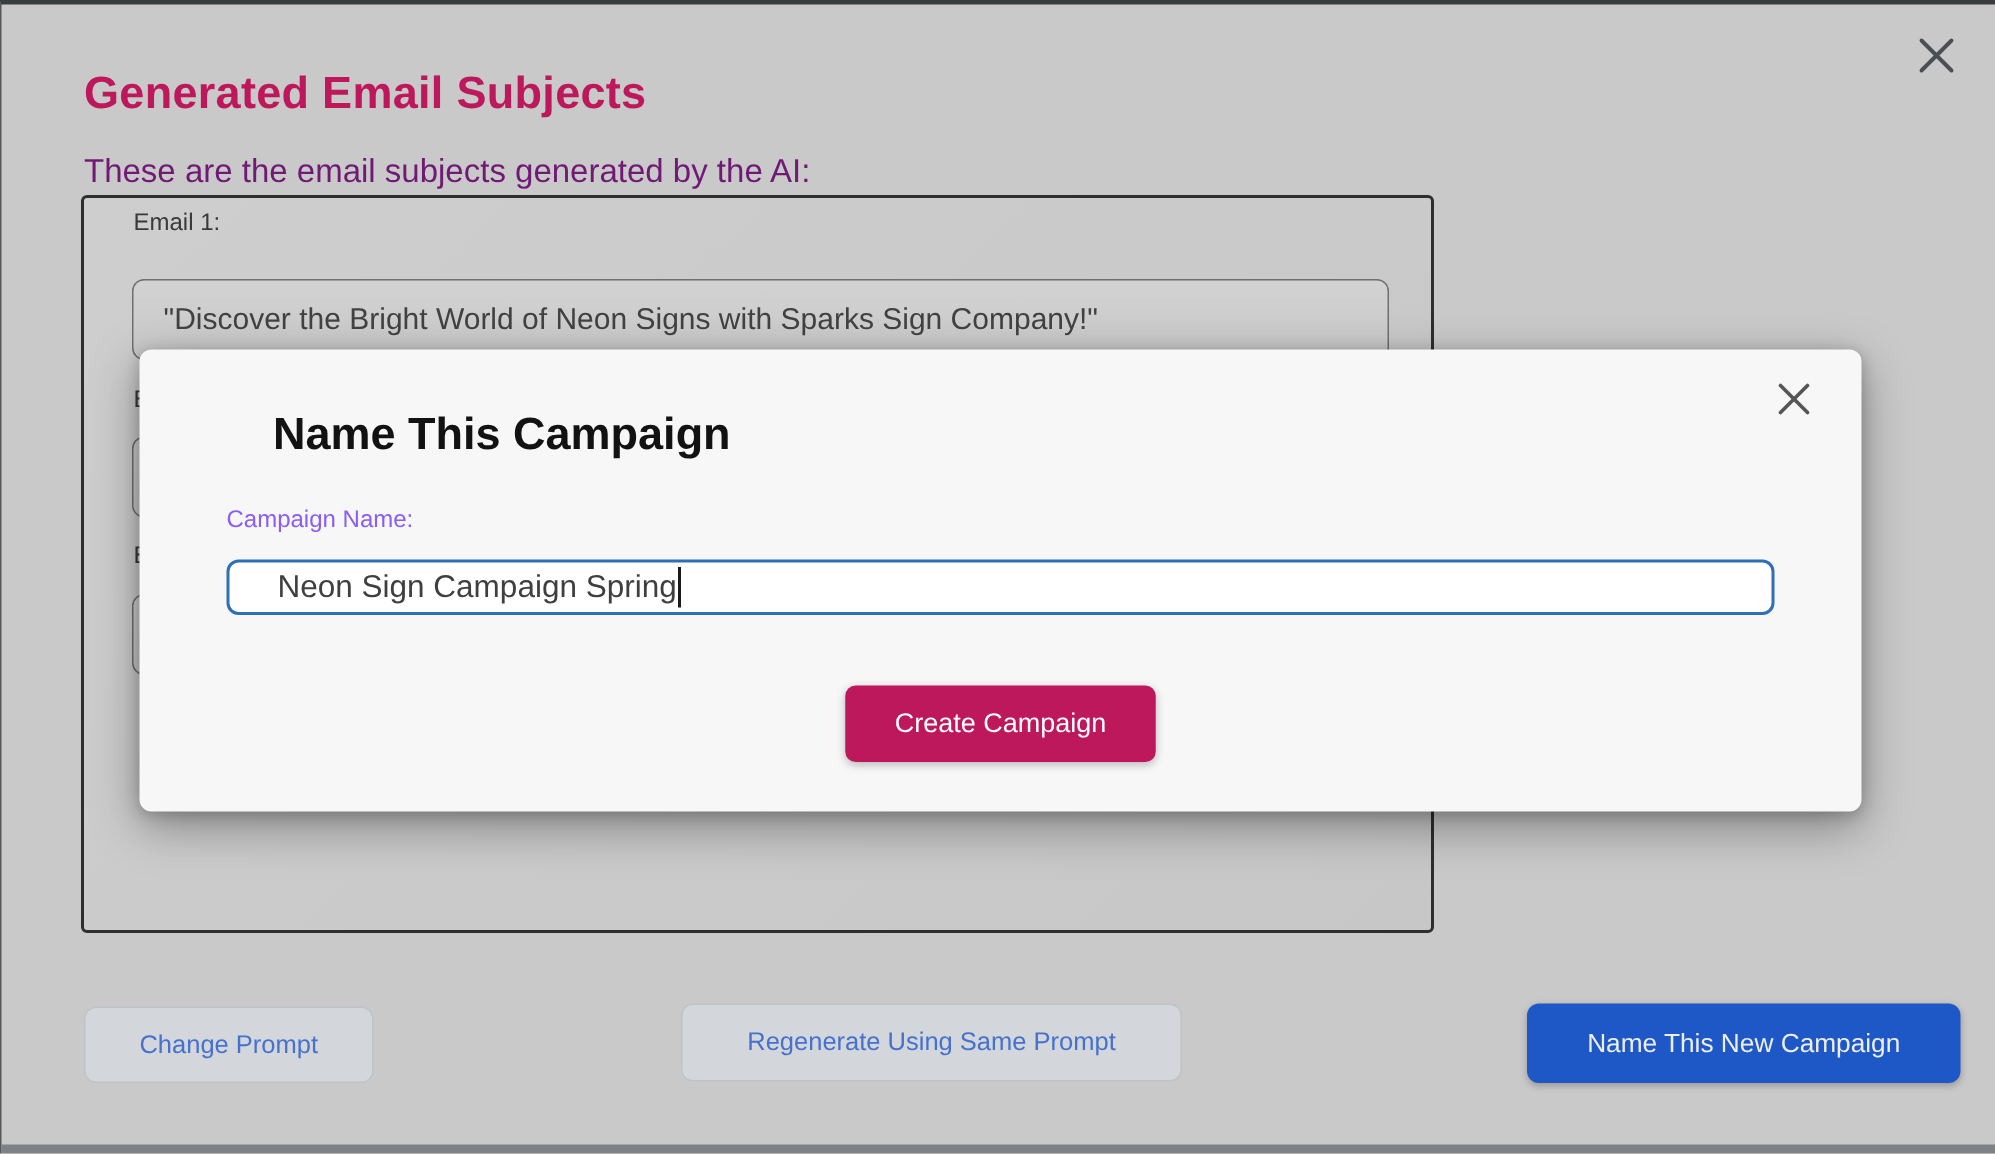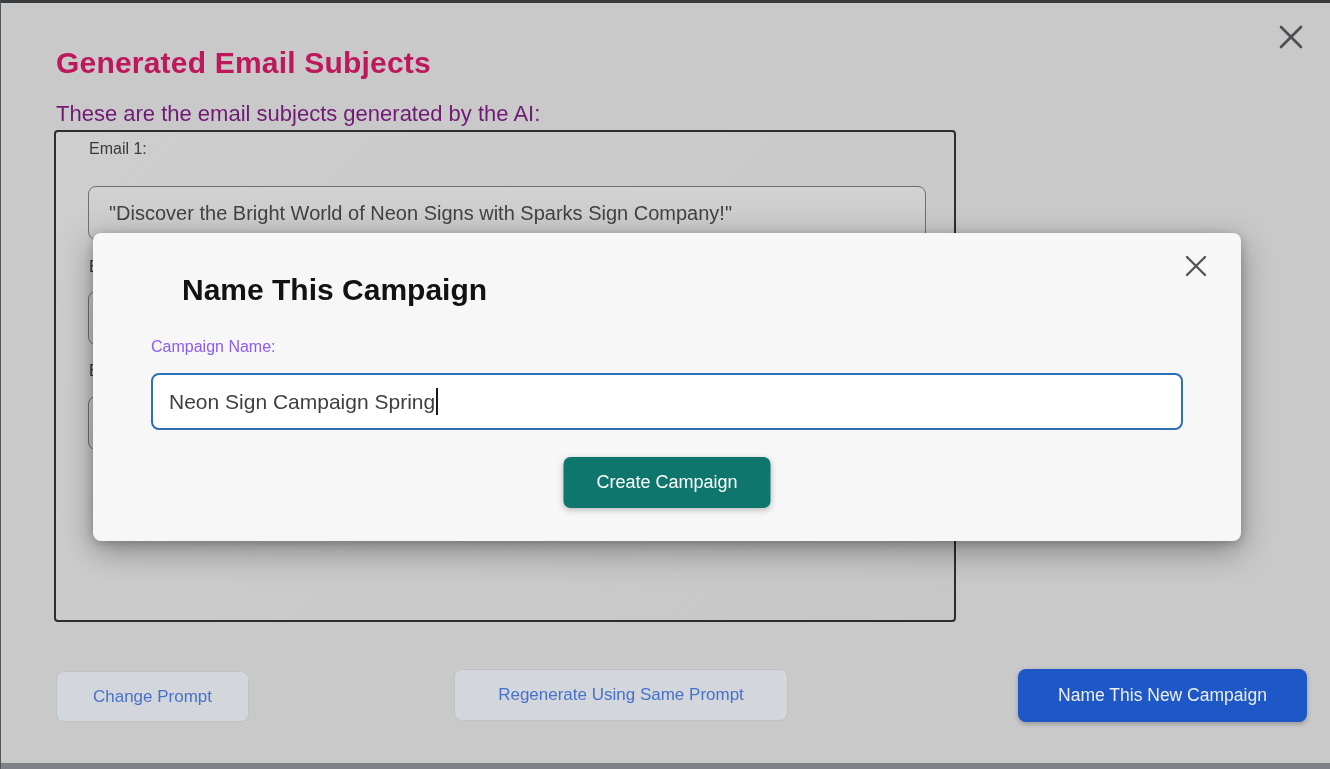--- a/index.html
+++ b/index.html
@@ -134,46 +134,46 @@
   }
   .modal-label {
     position: absolute;
     left: 58px; top: 105px;
     font-size: 16px;
     color: #8b5cf6;
   }
   .modal-input-wrap {
     position: absolute;
     left: 58px; top: 140px;
-    width: 1032px; height: 57px;
+    width: 1032px; height: 37px;
     background: #ffffff;
     border: 2px solid #2e6fb5;
     border-radius: 8px;
     display: flex;
     align-items: center;
-    padding: 0 16px;
+    padding: 0 32px;
     cursor: text;
   }
   .modal-input-text {
     font-size: 21px;
     color: #3f3f3f;
     white-space: pre;
   }
   .caret {
     display: inline-block;
     width: 2px; height: 27px;
     background: #1a1a1a;
     margin-left: 1px;
   }
   .btn-create {
     position: absolute;
     left: 50%; top: 224px;
     transform: translateX(-50%);
     width: 207px; height: 51px;
-    background: #0f766e;
+    background: #be185d;
     border: none;
     border-radius: 7px;
     color: #ffffff;
     font-family: "Liberation Sans", sans-serif;
     font-size: 18px;
     cursor: pointer;
     box-shadow: 0 2px 6px rgba(0,0,0,0.25);
   }
   .x-svg { display: block; }
 </style>

